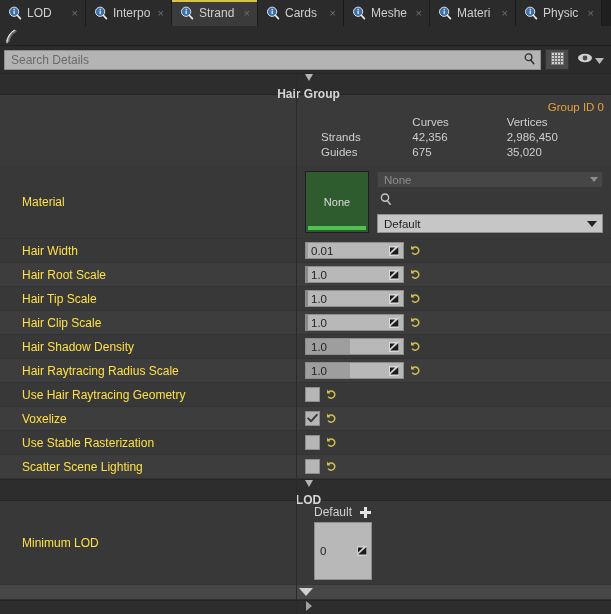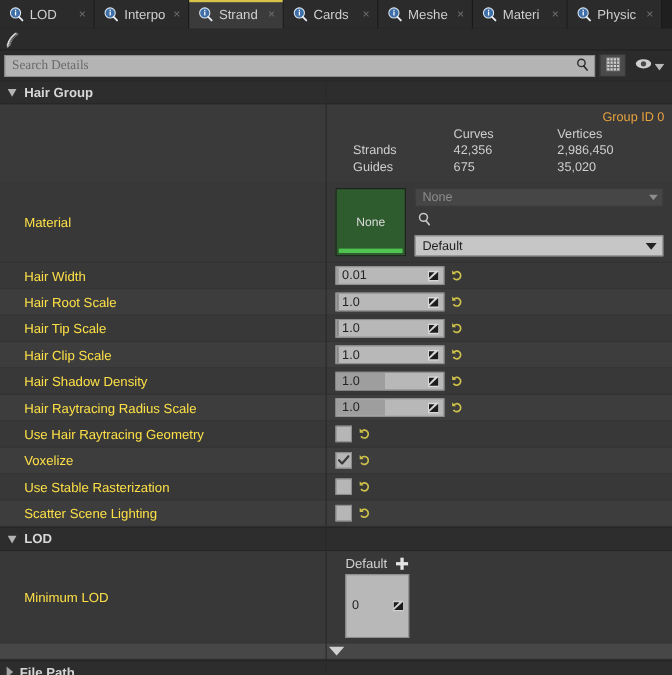--- a/index.html
+++ b/index.html
@@ -88,21 +88,21 @@
     display: flex;
     align-items: center;
     padding: 0 4px 0 6px;
     position: relative;
   }
   .searchbox input {
     flex: 1 1 auto;
     border: none;
     outline: none;
     background: transparent;
-    font-family: Liberation Serif, serif;
+    font-family: Liberation Sans, sans-serif;
     font-size: 12px;
     color: #2a2a2a;
     height: 100%;
   }
   .searchbox input::placeholder { color: #6a6a6a; }
   .mag { width: 13px; height: 13px; flex: 0 0 13px; }
   .iconbtn {
     width: 24px; height: 21px;
     background: #4a4a4a;
     border: 1px solid #343434;
@@ -133,20 +133,21 @@
 
   .cat-header {
     height: 22px;
     background: #2d2d2d;
     border-top: 1px solid #252525;
     border-bottom: 1px solid #252525;
     display: flex;
     align-items: center;
     padding-left: 6px;
     gap: 6px;
+    flex-direction: column;
   }
   .cat-title {
     font-weight: bold;
     font-size: 12px;
     color: #d6d6d6;
   }
   .tri-down {
     width: 0; height: 0;
     border-left: 5px solid transparent;
     border-right: 5px solid transparent;

